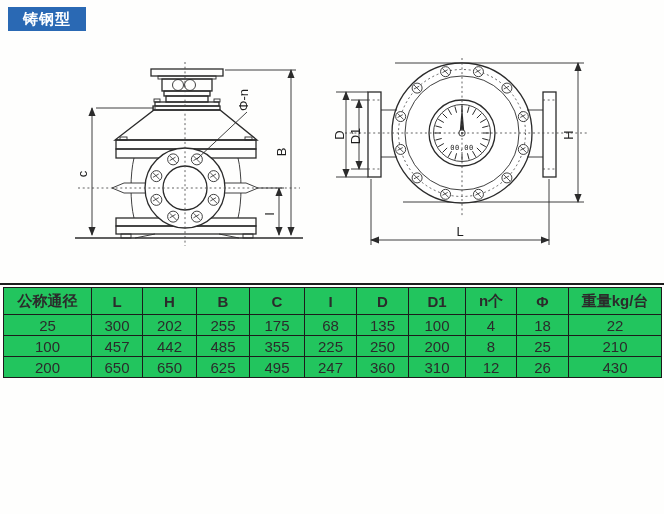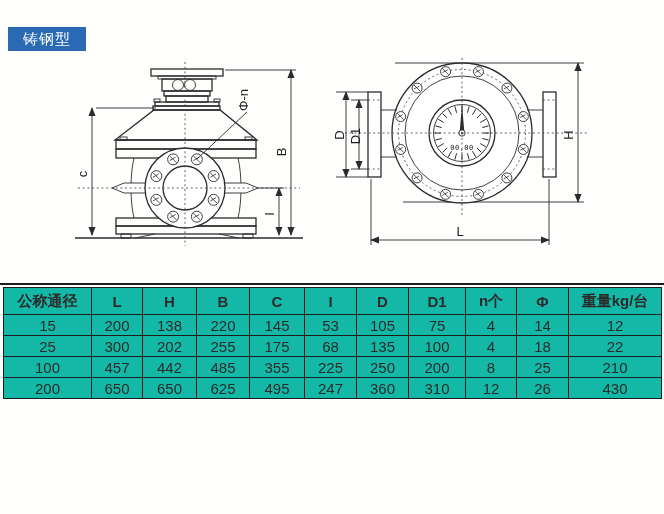--- a/index.html
+++ b/index.html
@@ -1,32 +1,32 @@
 <!DOCTYPE html>
 <html lang="zh"><head>
 <meta charset="utf-8">
 <style>
   html,body{margin:0;padding:0;background:#ffffff;}
   #page{position:relative;width:664px;height:514px;background:#fefefd;overflow:hidden;
         font-family:"Liberation Sans",sans-serif;}
-  .badge{position:absolute;left:8px;top:7px;padding:3px 15px;font-size:15px;font-weight:normal;
-         letter-spacing:1px;line-height:1.2;margin-top:20px;}
+  .badge{position:absolute;left:8px;top:7px;padding:3px 15px;font-size:15px;font-weight:bold;
+         letter-spacing:1px;line-height:1.2;}
   #drawing-svg{position:absolute;left:0;top:34px;}
   .o   {fill:none;stroke:#2b2b2b;stroke-width:1.3;}
   .of  {fill:#ffffff;stroke:#2b2b2b;stroke-width:1.3;}
   .t   {fill:none;stroke:#2b2b2b;stroke-width:0.9;}
   .tf  {fill:#ffffff;stroke:#2b2b2b;stroke-width:0.9;}
   .cl  {fill:none;stroke:#474747;stroke-width:0.85;stroke-dasharray:2 2.7;}
   .dim {fill:none;stroke:#2b2b2b;stroke-width:0.9;marker-start:url(#arr);marker-end:url(#arr);}
   .ext {fill:none;stroke:#2b2b2b;stroke-width:0.9;}
   .lbl {font:13px "Liberation Sans",sans-serif;fill:#1d1d1d;}
   .cnt {font:7px "DejaVu Sans Mono",monospace;fill:#1d1d1d;letter-spacing:.5px;}
   .toprule{position:absolute;left:0;top:283px;width:664px;height:2px;background:#1c1c1c;}
   #spec-table{position:absolute;left:3px;top:287px;width:658px;border-collapse:collapse;
-              table-layout:fixed;background:#14b8a6;}
+              table-layout:fixed;background:#22c55e;}
   #spec-table th,#spec-table td{border:1.5px solid #1c1c1c;text-align:center;vertical-align:middle;
               padding:0;color:#2b2b2b;overflow:hidden;white-space:nowrap;}
   #spec-table th{height:26px;font-size:15px;font-weight:bold;}
   #spec-table td{height:20px;font-size:15px;font-weight:normal;}
 </style>
 </head>
 <body>
 
 <div id="page">
 
@@ -263,33 +263,20 @@
           <th>C</th>
           <th>I</th>
           <th>D</th>
           <th>D1</th>
           <th>n个</th>
           <th>Φ</th>
           <th>重量kg/台</th>
         </tr>
       </thead>
     <tbody id="spec-body">
-        <tr>
-          <td>15</td>
-          <td>200</td>
-          <td>138</td>
-          <td>220</td>
-          <td>145</td>
-          <td>53</td>
-          <td>105</td>
-          <td>75</td>
-          <td>4</td>
-          <td>14</td>
-          <td>12</td>
-        </tr>
         <tr>
           <td>25</td>
           <td>300</td>
           <td>202</td>
           <td>255</td>
           <td>175</td>
           <td>68</td>
           <td>135</td>
           <td>100</td>
           <td>4</td>

